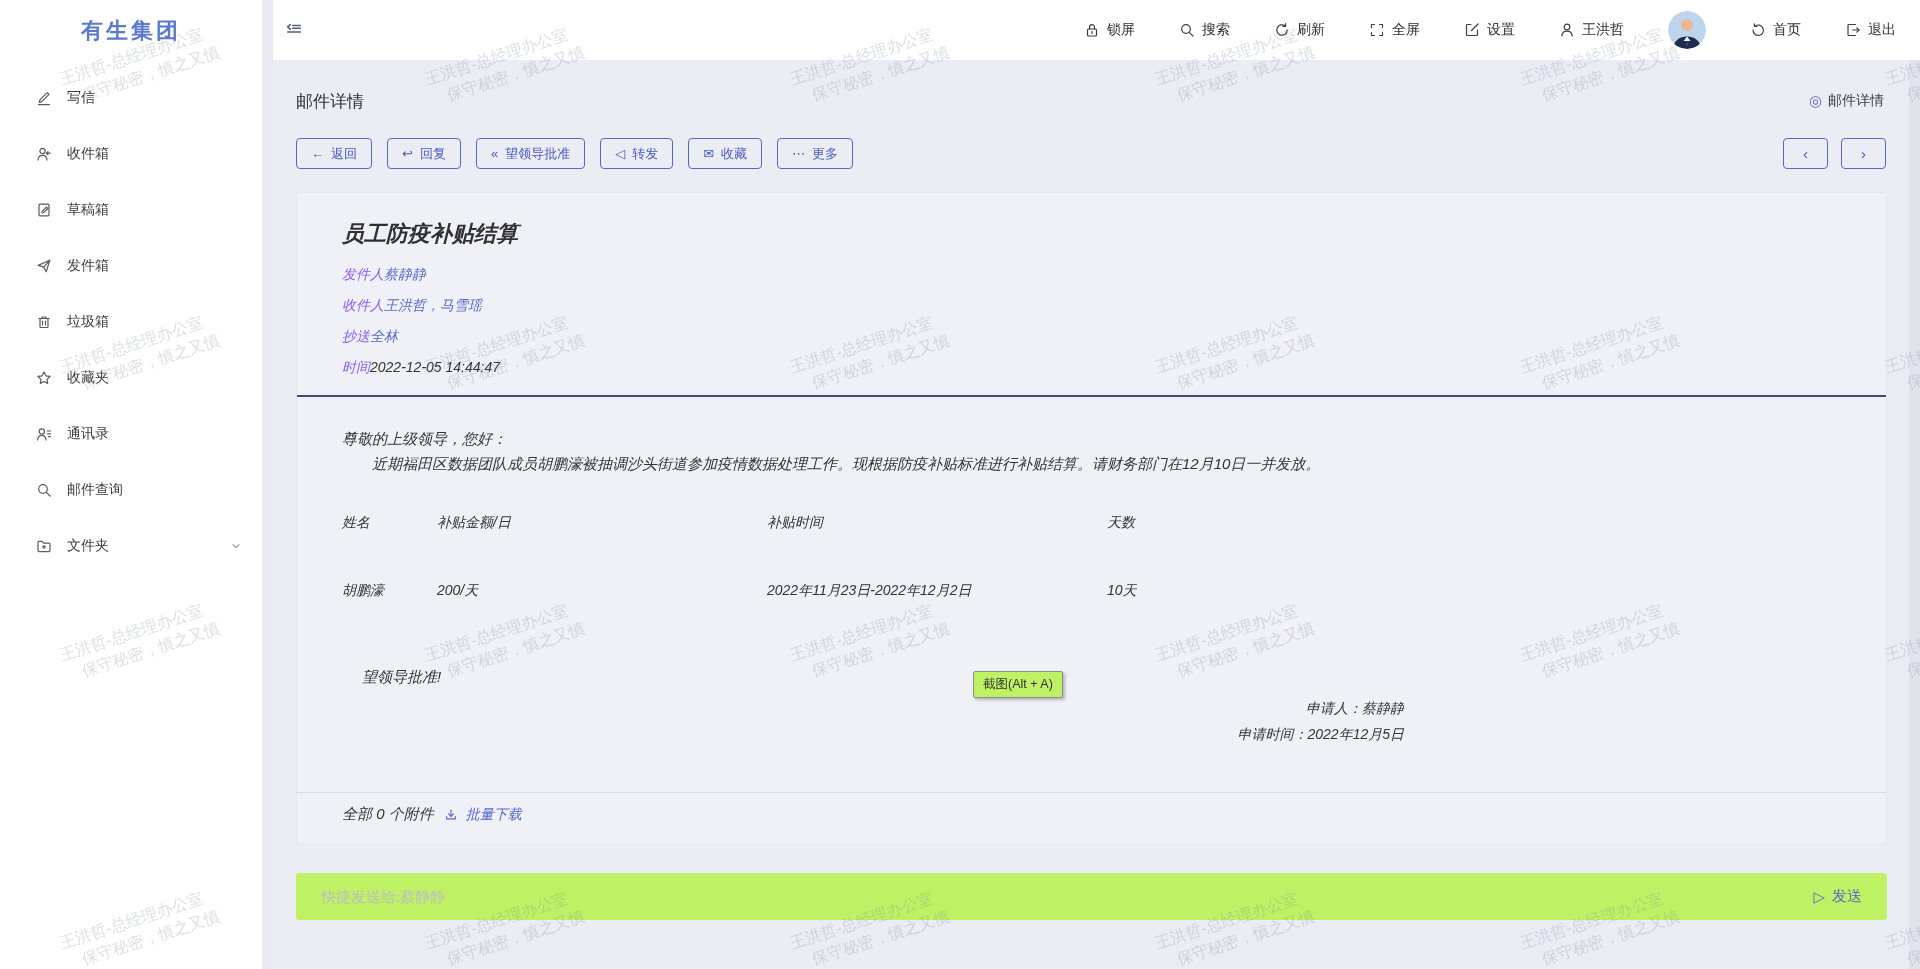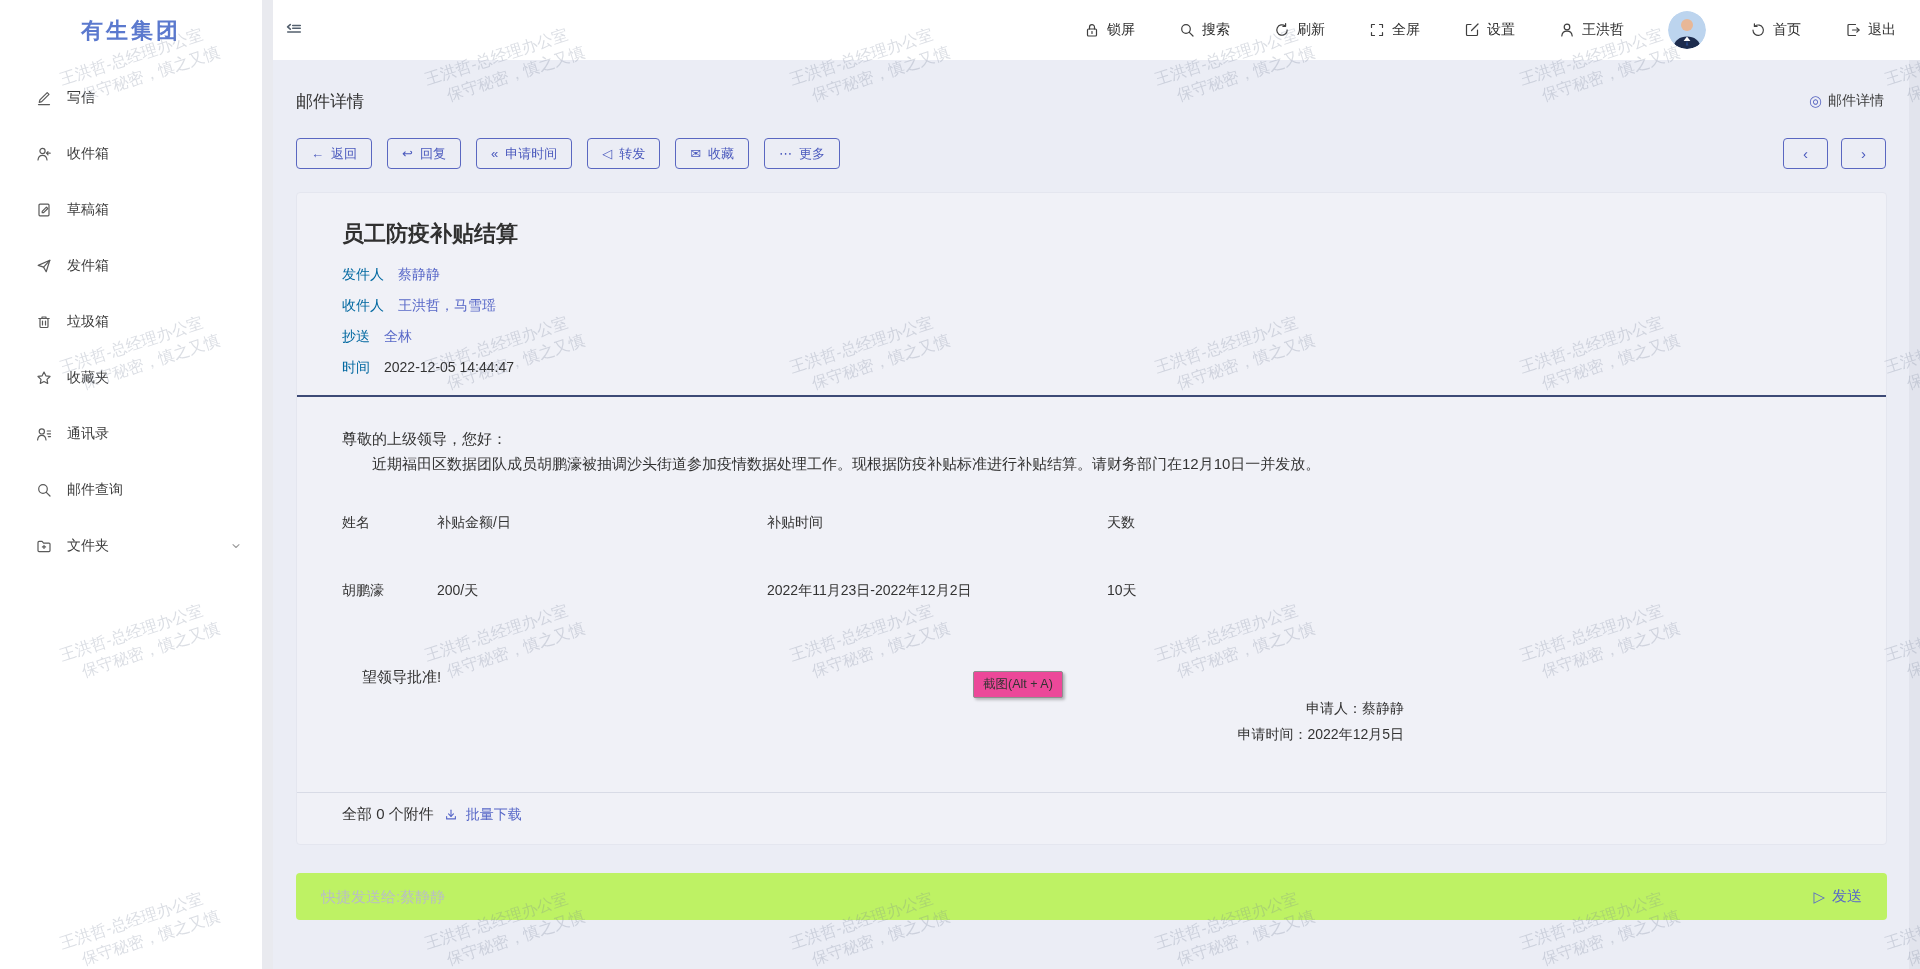--- a/index.html
+++ b/index.html
@@ -44,26 +44,26 @@
             background:transparent; border:1px solid #5a67c1; border-radius:4px;
             color:#4a59bd; font-size:13px; cursor:pointer; font-family:inherit; }
   .tb-btn .bic { font-size:13px; }
   .pager { position:absolute; right:34px; top:78px; display:flex; gap:13px; }
   .pg-btn { width:45px; height:31px; background:transparent; border:1px solid #5a67c1; border-radius:4px;
             color:#4a59bd; font-size:15px; cursor:pointer; line-height:1; }
 
   
   .card { position:absolute; left:23px; top:132px; width:1591px; height:653px;
           background:#f0f1f7; border:1px solid #e4e6ef; border-radius:4px;
-          display:flex; flex-direction:column; }
+          display:flex; flex-direction:column;font-style:italic; }
   .card-head { padding:26px 45px 0; }
   .subject { font-size:22px; font-weight:700; color:#303030; }
   .meta { margin-top:14px; }
   .meta-row { display:flex; align-items:center; margin-bottom:9px; font-size:14px; line-height:22px; }
-  .meta-label { color:#0369a1; margin-right:14px; }
+  .meta-label { color:#8b5cf6; }
   .link { color:#5868c8; text-decoration:none; cursor:pointer; }
   .meta-time { color:#333; }
   .head-divider { height:2px; background:#3d4a76; margin-top:8px; }
 
   .card-body { flex:1; padding:33px 45px 0; }
   .body-inner { width:1062px; font-size:15px; color:#333; }
   .para { margin-top:4px; text-indent:2em; line-height:21px; }
   .mail-table { margin-top:40px; display:grid; grid-template-columns:95px 330px 340px 1fr;
                 row-gap:50px; font-size:14px; color:#333; }
   .closing { margin-top:68px; padding-left:20px; }
@@ -75,21 +75,21 @@
 
   
   .quick-bar { position:absolute; left:23px; top:813px; width:1591px; height:47px; background:#bef264;
                border-radius:4px; display:flex; align-items:center; padding:0 25px; }
   .quick-input { flex:1; border:none; outline:none; background:transparent; font-size:15px;
                  font-family:inherit; color:#333; }
   .quick-input::placeholder { color:#b9bdc6; }
   .send-link { display:flex; align-items:center; gap:7px; font-size:15px; color:#5868c8; cursor:pointer; }
 
   
-  .tooltip { position:absolute; left:700px; top:611px; background:#ec4899; border:1px solid #8f8f8f;
+  .tooltip { position:absolute; left:700px; top:611px; background:#bef264; border:1px solid #8f8f8f;
              border-radius:2px; padding:4px 9px; font-size:12.5px; color:#333;
              box-shadow:2px 2px 3px rgba(0,0,0,.25); z-index:8; pointer-events:none;text-align:right; }
 
   
   #watermark-layer { position:absolute; left:0; top:0; width:1920px; height:969px;
                      pointer-events:none; z-index:6; overflow:hidden; }
   .wm { position:absolute; transform:rotate(-18deg); font-size:16px; line-height:22px;
         color:rgba(116,126,150,0.26); white-space:nowrap; }
   .wm .l2 { padding-left:16px; }
 </style>
@@ -307,21 +307,21 @@
     <button class="tb-btn">
       <span class="bic">←</span>
       <span>返回</span>
     </button>
     <button class="tb-btn">
       <span class="bic">↩</span>
       <span>回复</span>
     </button>
     <button class="tb-btn">
       <span class="bic">«</span>
-      <span>申请时间</span>
+      <span>望领导批准</span>
     </button>
     <button class="tb-btn">
       <span class="bic">◁</span>
       <span>转发</span>
     </button>
     <button class="tb-btn">
       <span class="bic">✉</span>
       <span>收藏</span>
     </button>
     <button class="tb-btn">

